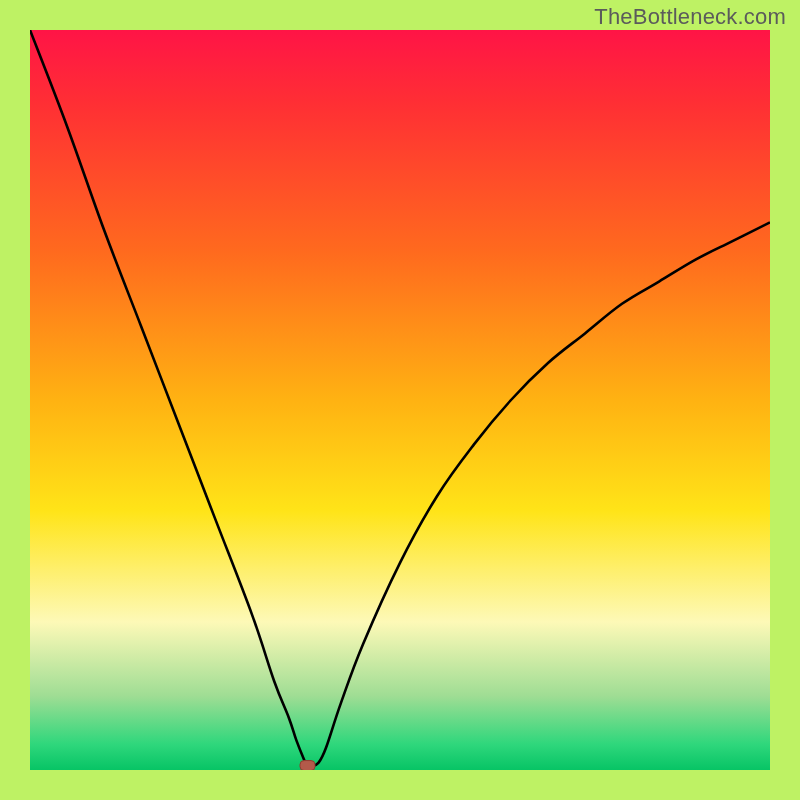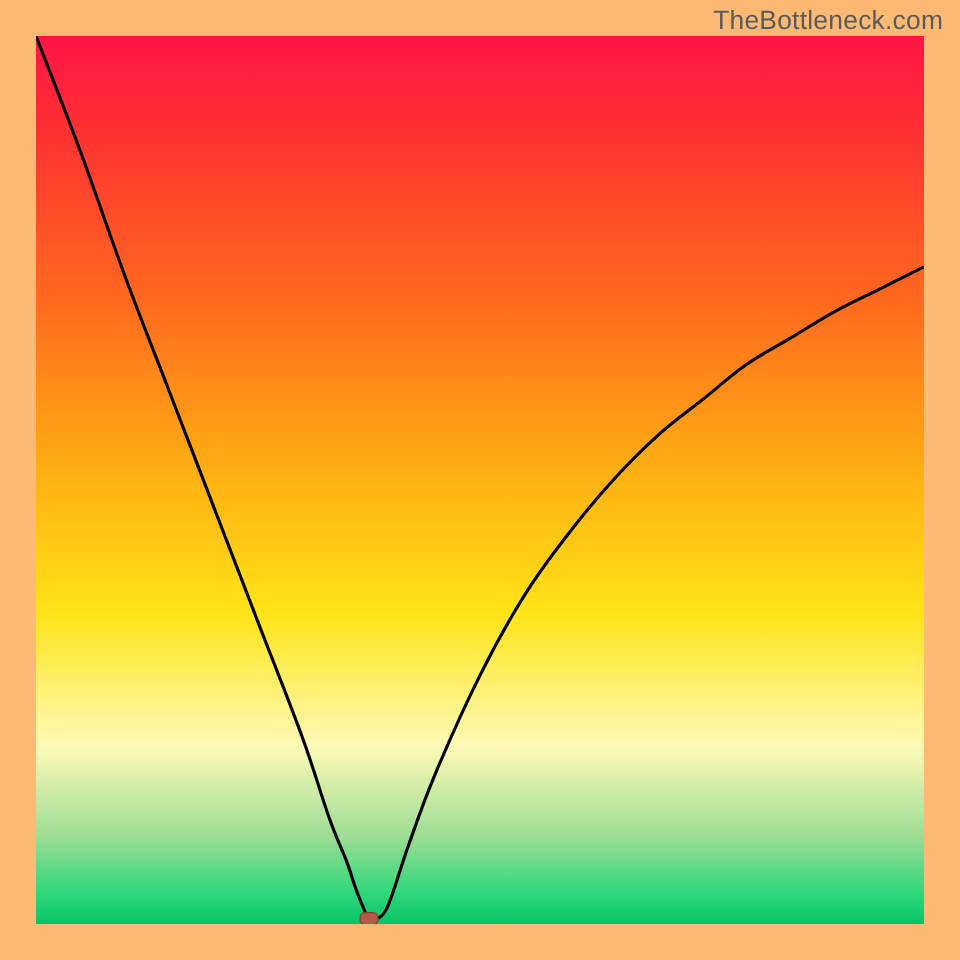--- a/index.html
+++ b/index.html
@@ -8,21 +8,21 @@
     width: 800px;
     height: 800px;
     overflow: hidden;
     background: #000;
     font-family: Arial, Helvetica, sans-serif;
   }
   .stage {
     position: relative;
     width: 800px;
     height: 800px;
-    background: #fdba74;
+    background: #bef264;
   }
   .watermark {
     position: absolute;
     top: 4px;
     right: 14px;
     color: #5b5b5b;
     font-size: 22px;
     font-weight: 500;
     letter-spacing: 0.2px;
     user-select: none;

